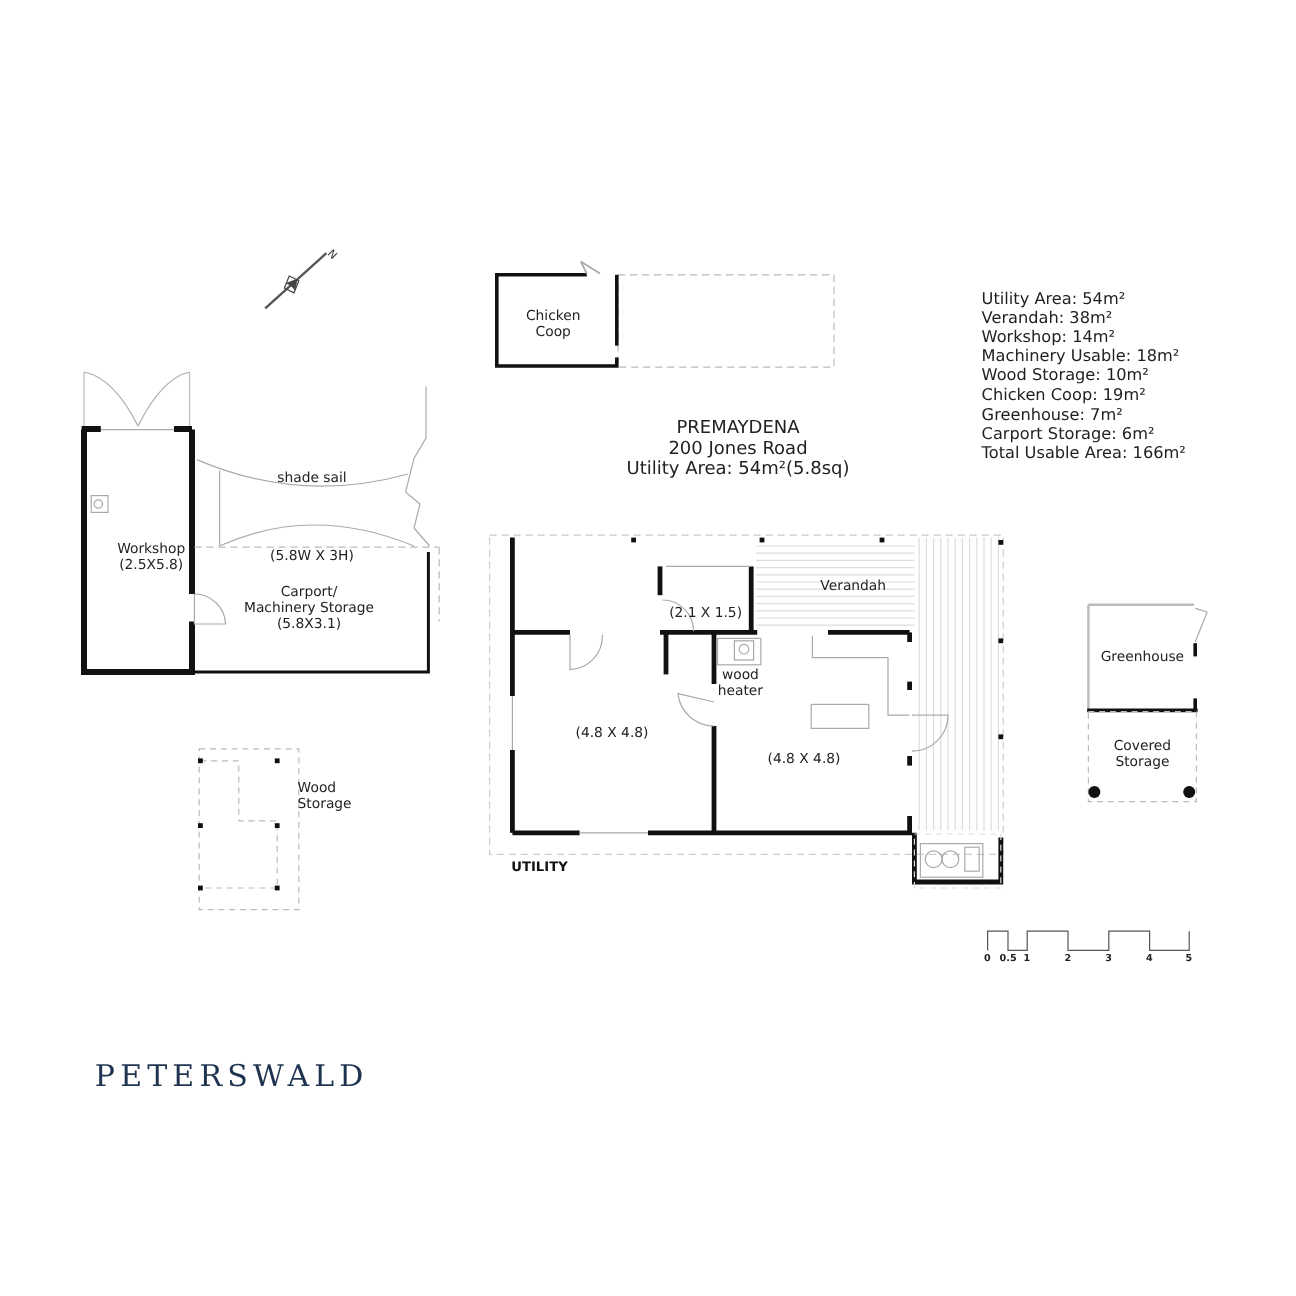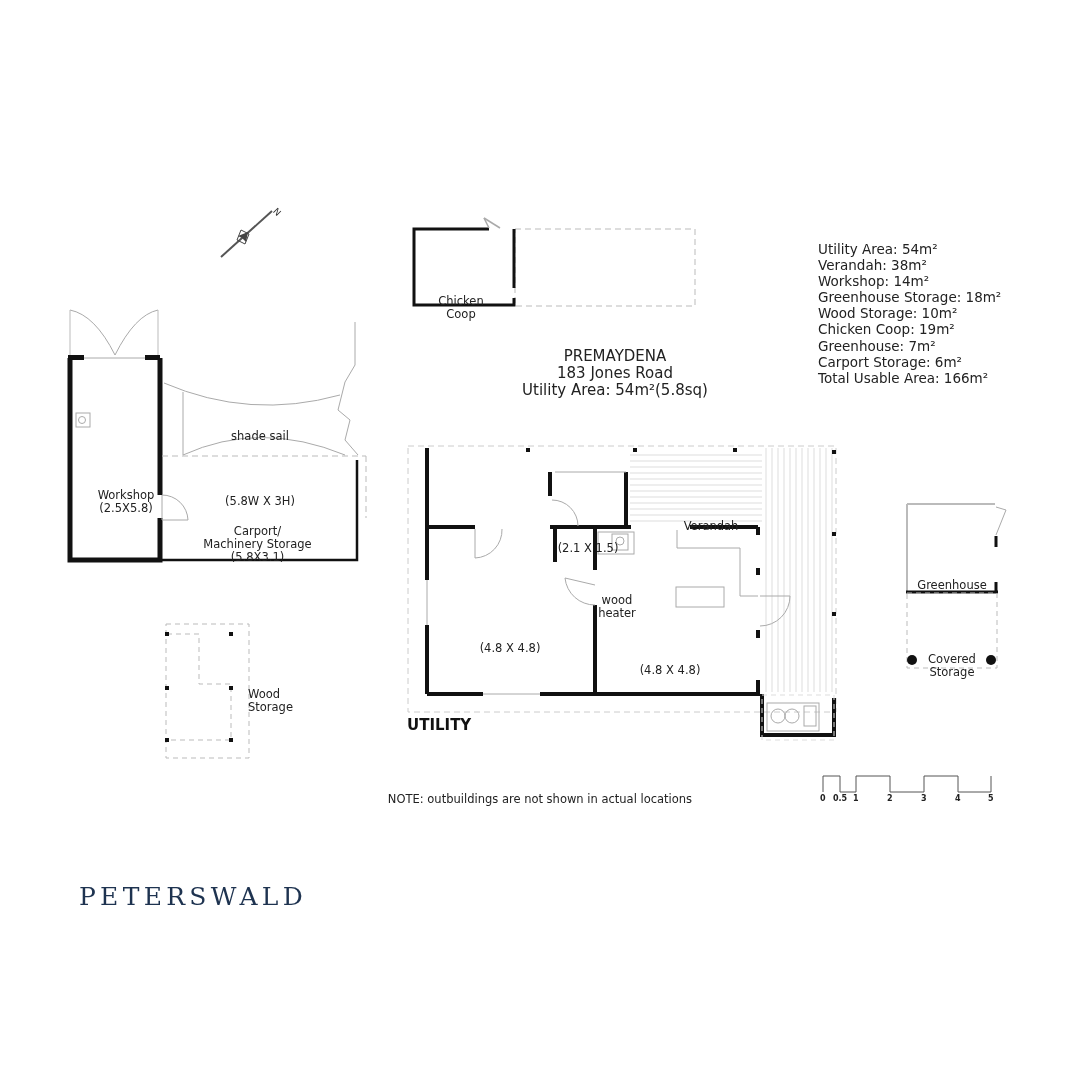--- a/index.html
+++ b/index.html
@@ -1,24 +1,24 @@
 <!DOCTYPE html>
 <html><head>
 <meta charset="utf-8">
 <style>
   html, body { margin: 0; padding: 0; background: #ffffff; }
   body { width: 1080px; height: 1080px; position: relative; overflow: hidden; font-family: "DejaVu Sans", sans-serif; color: #222; }
   svg.plan { position: absolute; left: 0; top: 0; }
-  .lbl { position: absolute; font-size: 11.5px; line-height: 13px; text-align: center; color: #222; white-space: nowrap; margin-top: 38px; }
+  .lbl { position: absolute; font-size: 11.5px; line-height: 13px; text-align: center; color: #222; white-space: nowrap; }
   .title-block { position: absolute; left: 490px; top: 348px; width: 250px; text-align: center; font-size: 15px; line-height: 17px; color: #222; }
   .areas { position: absolute; left: 818px; top: 241px; font-size: 13.5px; line-height: 16.1px; color: #222; }
   .areas div { white-space: nowrap; }
   .notes { position: absolute; left: 290px; top: 790px; width: 500px; text-align: center; font-size: 11.5px; line-height: 18px; color: #222; }
   .brand { position: absolute; left: 47px; top: 882px; font-family: "DejaVu Serif", serif; font-size: 25px; letter-spacing: 4.3px; color: #1e3350; margin-left: 32px; }
-  .utility-tag { position: absolute; left: 407px; top: 716px; font-weight: bold; font-size: 15px; color: #111; }
+  .utility-tag { position: absolute; left: 426px; top: 716px; font-weight: bold; font-size: 11px; color: #111; }
   .scale-num { position: absolute; top: 794px; font-size: 8px; font-weight: bold; color: #222; }
 </style>
 </head>
 <body>
 
 <svg class="plan" width="1080" height="1080" viewBox="0 0 1080 1080">
 
   <g>
     <line x1="221" y1="257" x2="272" y2="211" stroke="#555" stroke-width="2"></line>
     <polygon points="238,236 248,232 246,242 242,238" fill="#444"></polygon>
@@ -208,41 +208,40 @@
 <div class="lbl" style="left:910px; top:541px; width:84px;">Greenhouse</div>
 <div class="lbl" style="left:910px; top:615px; width:84px;">
   <div>Covered</div>
   <div>Storage</div>
 </div>
 
 <div class="utility-tag">UTILITY</div>
 
 <div class="title-block">
   <div>PREMAYDENA</div>
-  <div>183 Jones Road</div>
+  <div>200 Jones Road</div>
   <div>Utility Area: 54m²(5.8sq)</div>
 </div>
 
 <div class="areas">
   <div>Utility Area: 54m²</div>
   <div>Verandah: 38m²</div>
   <div>Workshop: 14m²</div>
-  <div>Greenhouse Storage: 18m²</div>
+  <div>Machinery Usable: 18m²</div>
   <div>Wood Storage: 10m²</div>
   <div>Chicken Coop: 19m²</div>
   <div>Greenhouse: 7m²</div>
   <div>Carport Storage: 6m²</div>
   <div>Total Usable Area: 166m²</div>
 </div>
 
 <span class="scale-num" style="left:820px;">0</span>
 <span class="scale-num" style="left:833px;">0.5</span>
 <span class="scale-num" style="left:853px;">1</span>
 <span class="scale-num" style="left:887px;">2</span>
 <span class="scale-num" style="left:921px;">3</span>
 <span class="scale-num" style="left:955px;">4</span>
 <span class="scale-num" style="left:988px;">5</span>
 
 <div class="notes">
-  <div>NOTE: outbuildings are not shown in actual locations</div>
 </div>
 
 <div class="brand">PETERSWALD</div>
 
 </body></html>

